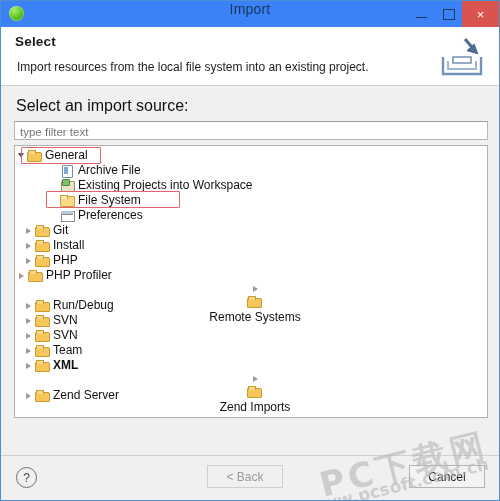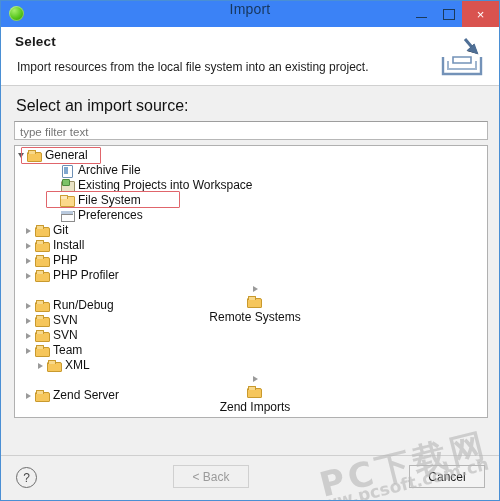--- a/index.html
+++ b/index.html
@@ -135,21 +135,21 @@
   .help-icon{
     position:absolute;left:15px;top:11px;width:19px;height:19px;border-radius:50%;
     border:1.4px solid #6d6d6d;color:#4a4a4a;font-size:12px;
     display:flex;align-items:center;justify-content:center;
   }
   .btn{
     position:absolute;top:9px;height:23px;box-sizing:border-box;
     font-size:12px;color:#1d1d1d;background:#f3f3f3;
     border:1px solid #b5b5b5;display:flex;align-items:center;justify-content:center;
   }
-  .btn.back{left:172px;width:76px;color:#9a9a9a;background:#f0f0f0;border-color:#d0d0d0;}
+  .btn.back{left:206px;width:76px;color:#9a9a9a;background:#f0f0f0;border-color:#d0d0d0;}
   .btn.next{left:252px;left:253px;width:78px;background:#f3f3f3;border:1px solid #5a9bd8;box-shadow:0 0 0 1px #cfe2f5 inset;}
   .btn.cancel{left:408px;width:76px;}
 
   
   .wm{position:absolute;pointer-events:none;color:#b9b9b9;font-weight:bold;}
   .wm1{
     right:6px;top:420px;font-size:34px;letter-spacing:4px;
     transform:rotate(-14deg);transform-origin:right bottom;opacity:.62;
     font-family:"DejaVu Sans",sans-serif;
   }
@@ -240,21 +240,21 @@
           <span class="ic folder"></span>
           <span class="lbl">Install</span>
         </div>
         <div class="row" style="padding-left: 8px;">
           <span class="twisty collapsed">
             <i></i>
           </span>
           <span class="ic folder"></span>
           <span class="lbl">PHP</span>
         </div>
-        <div class="row" style="padding-left: 8px;">
+        <div class="row" style="padding-left: 1px;">
           <span class="twisty collapsed">
             <i></i>
           </span>
           <span class="ic folder"></span>
           <span class="lbl">PHP Profiler</span>
         </div>
         <div class="row" style="padding-left: 8px; flex-direction: column;">
           <span class="twisty collapsed">
             <i></i>
           </span>
@@ -282,21 +282,21 @@
           <span class="ic folder"></span>
           <span class="lbl">SVN</span>
         </div>
         <div class="row" style="padding-left: 8px;">
           <span class="twisty collapsed">
             <i></i>
           </span>
           <span class="ic folder"></span>
           <span class="lbl">Team</span>
         </div>
-        <div class="row" style="padding-left: 20px;">
+        <div class="row" style="padding-left: 8px; font-weight: bold;">
           <span class="twisty collapsed">
             <i></i>
           </span>
           <span class="ic folder"></span>
           <span class="lbl">XML</span>
         </div>
         <div class="row" style="padding-left: 8px; flex-direction: column;">
           <span class="twisty collapsed">
             <i></i>
           </span>

